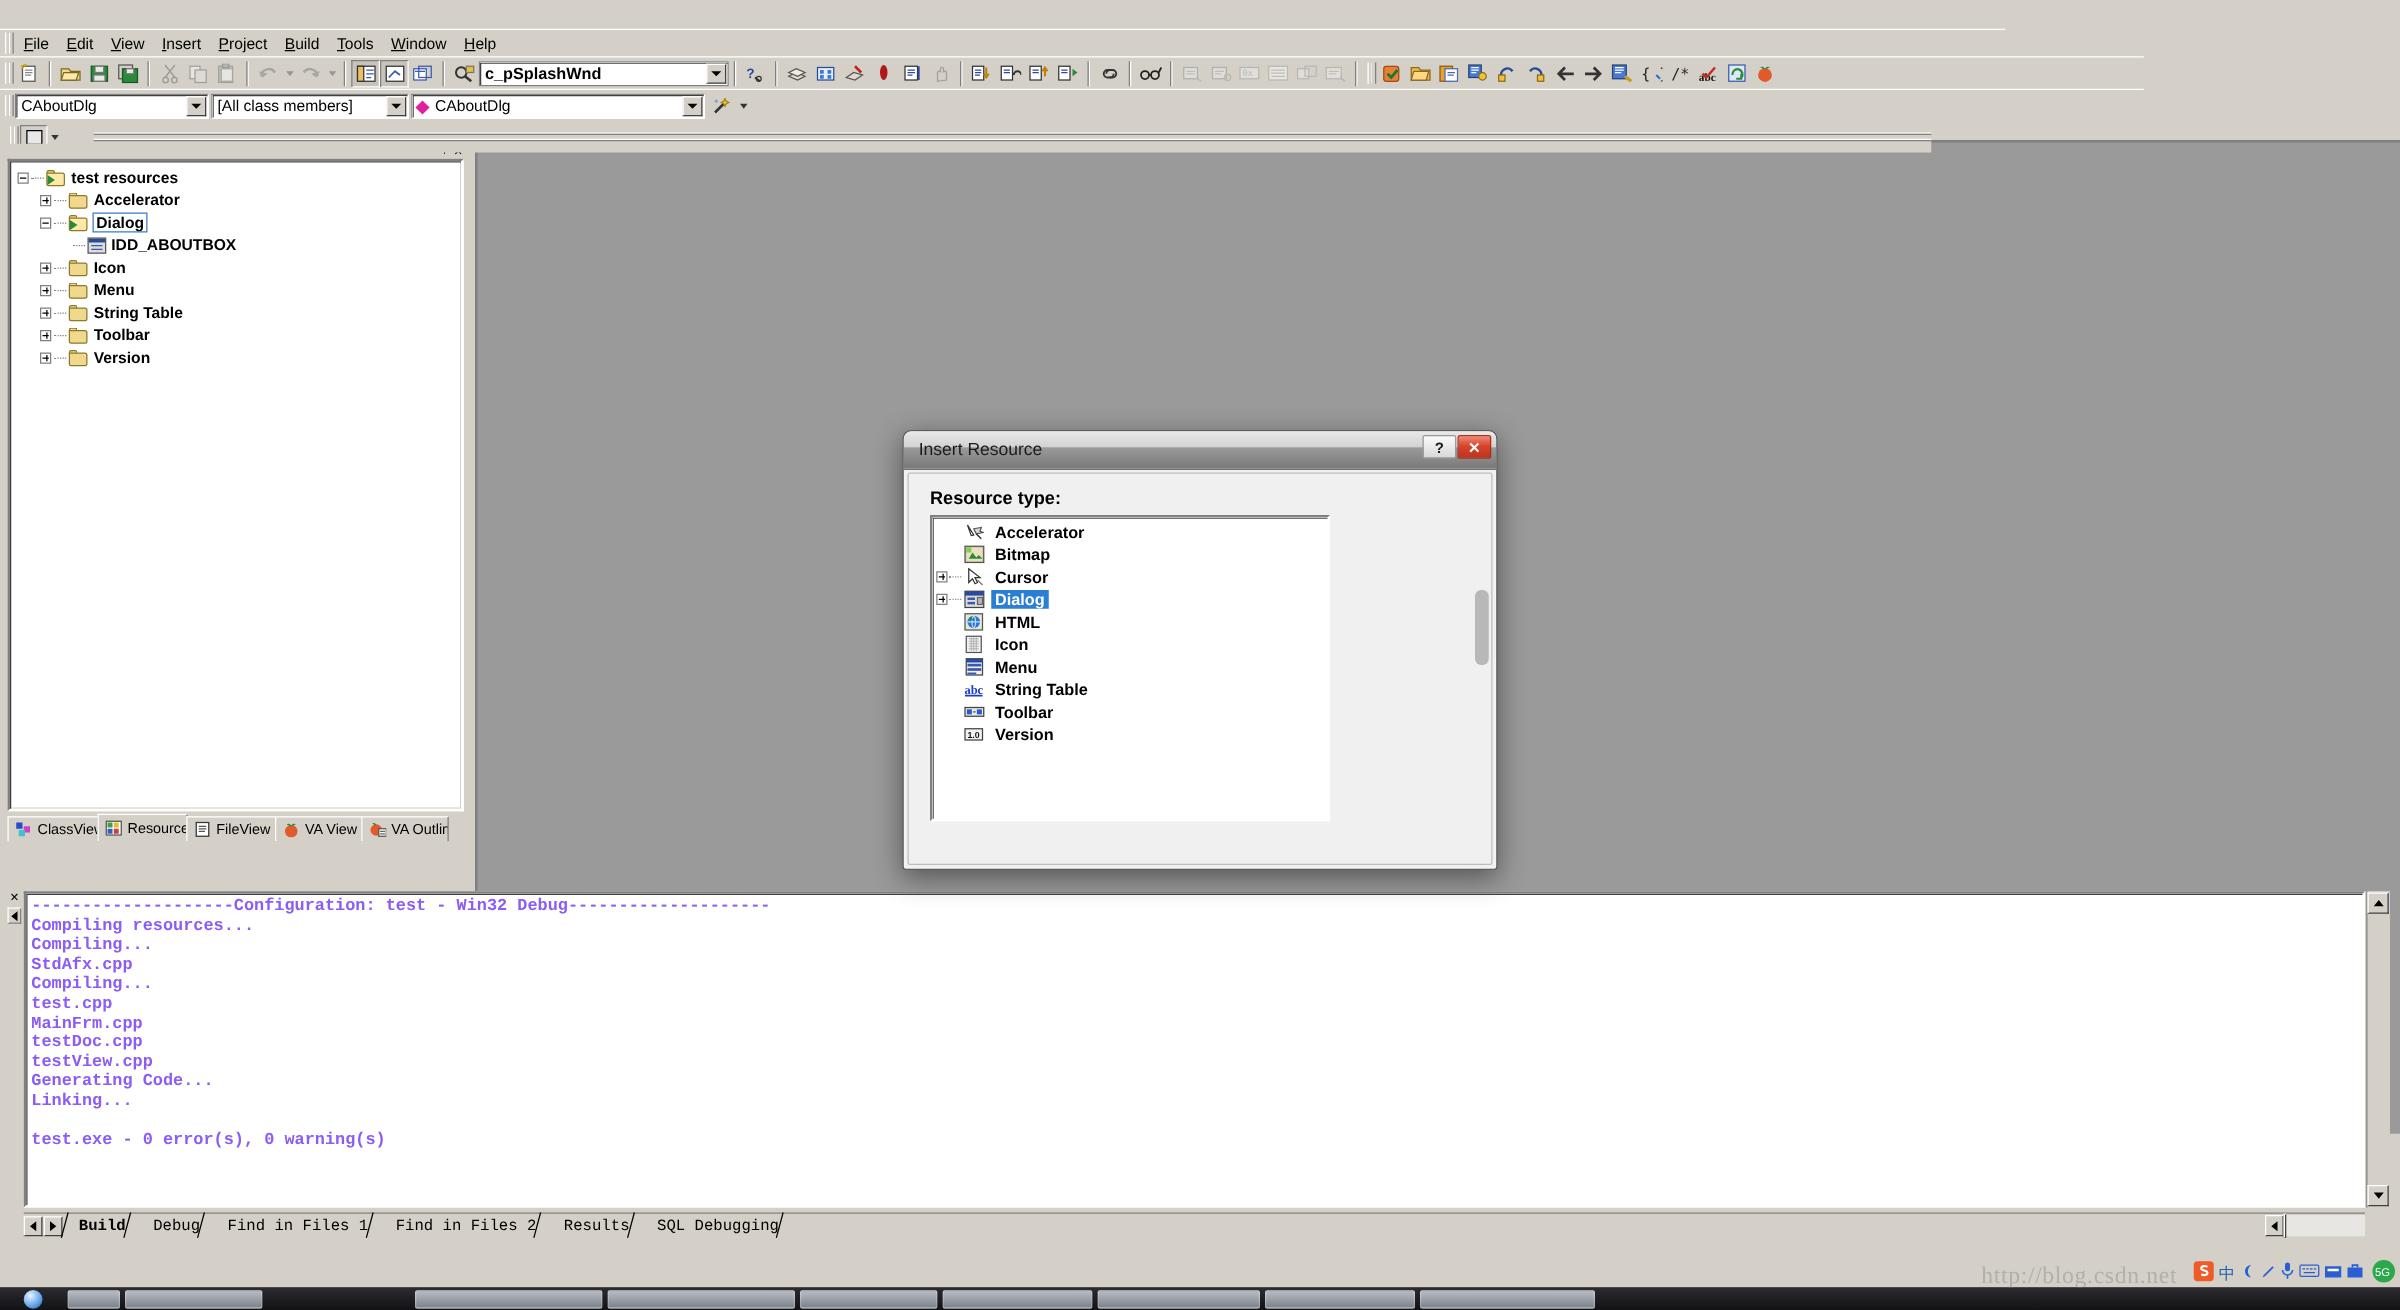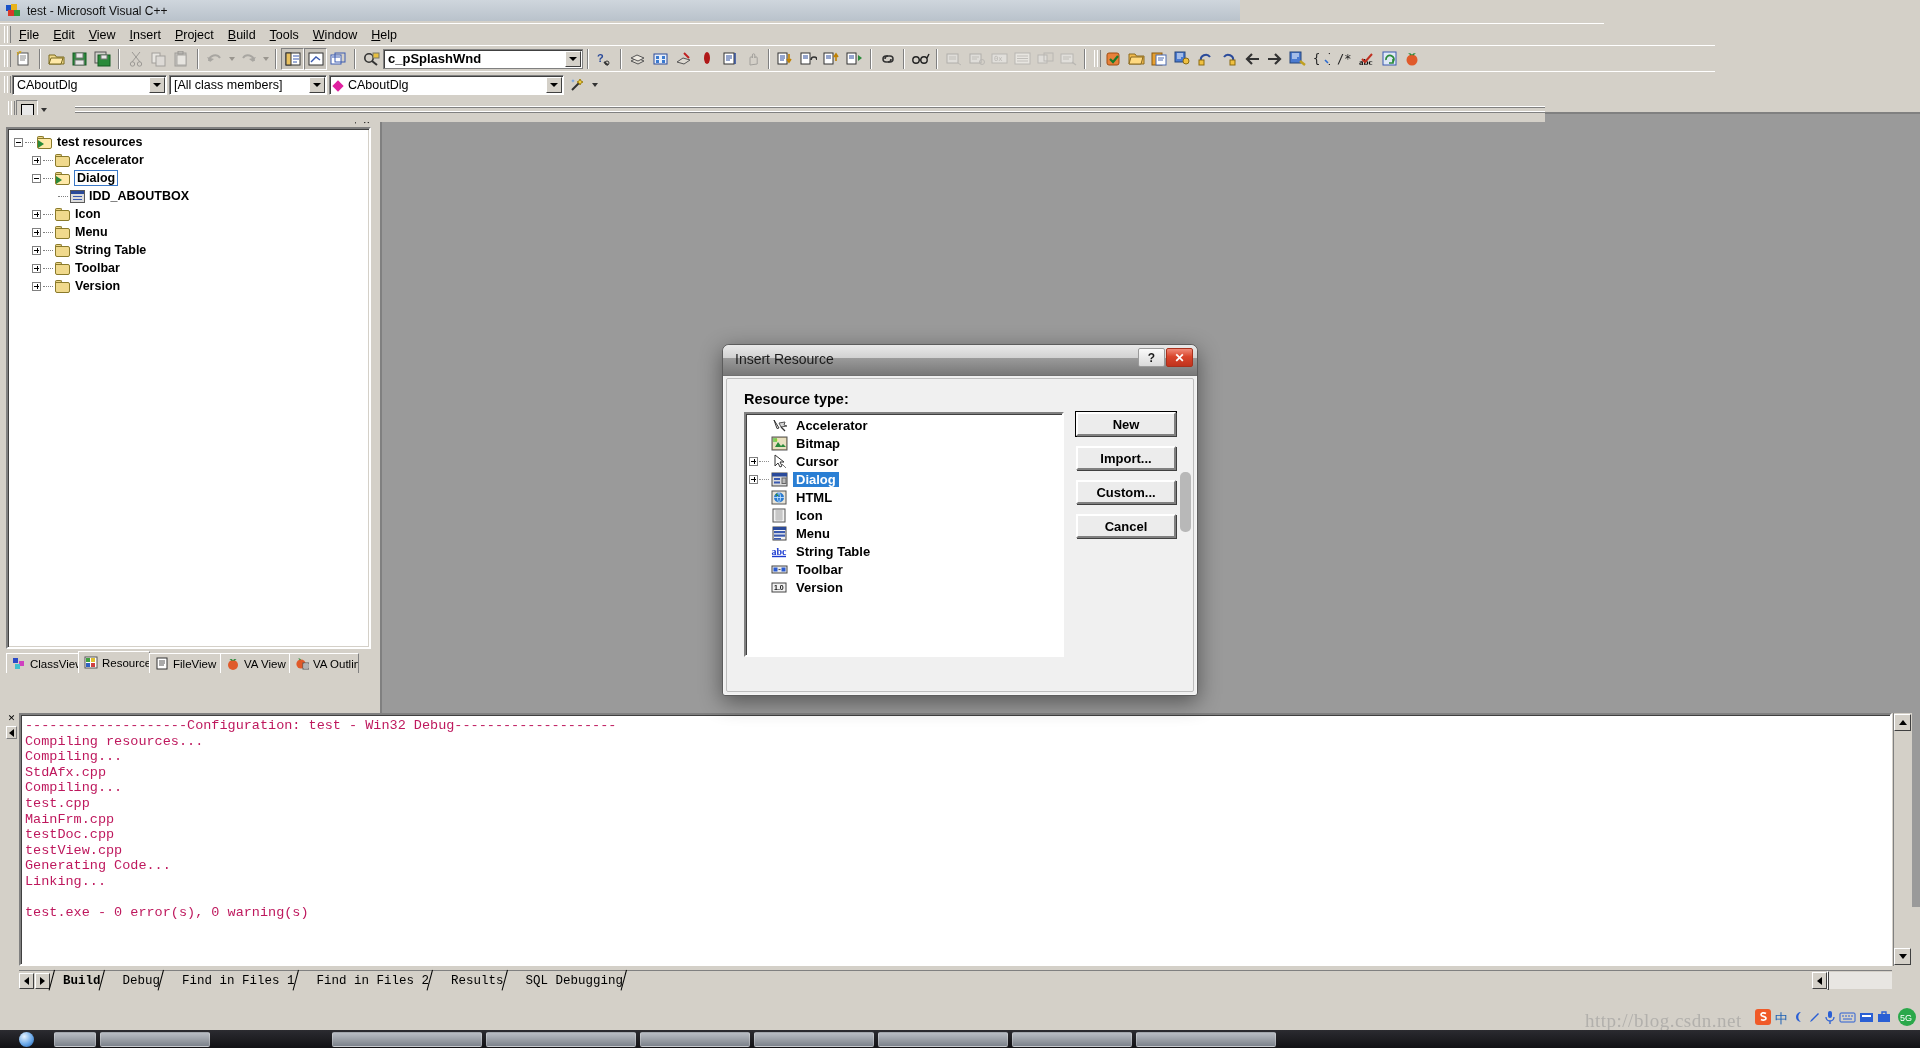--- a/index.html
+++ b/index.html
@@ -250,23 +250,23 @@
     display:flex; align-items:center; justify-content:center;
   }
   .out-grip::after{ content:""; border-top:4px solid transparent; border-bottom:4px solid transparent; border-right:5px solid #000; }
   .out-text {
     position:absolute; left:13px; top:0; right:20px; bottom:32px;
     background:#fff;
     border:2px solid; border-color:#808080 #fff #fff #808080;
     box-shadow: inset 1px 1px 0 #404040;
     overflow:hidden;
     font-family:"Liberation Mono", monospace;
-    font-size:13.5px; line-height:15.6px; color:#be185d;
+    font-size:13.5px; line-height:15.6px; color:#8b5cf6;
     padding:3px 0 0 4px; white-space:pre;
-    font-weight:normal;
+    font-weight:bold;
   }
   .out-sb {
     position:absolute; right:0; top:0; width:19px; bottom:32px;
     background:#d4d0c8; border-left:1px solid #808080;
   }
   .sbbtn {
     width:17px; height:17px; background:#d4d0c8;
     border:1px solid #fff; border-right-color:#404040; border-bottom-color:#404040;
     display:flex; align-items:center; justify-content:center;
   }
@@ -461,29 +461,20 @@
     </div>
     <div class="winbtns">
       <div class="winbtn">–</div>
       <div class="winbtn">❐</div>
       <div class="winbtn">✕</div>
     </div>
   </div>
 
   <div class="vc-window">
 
-    <div class="vc-title">
-      <span class="vc-logo">
-          <i></i>
-          <i></i>
-          <i></i>
-          <i></i>
-        </span>
-      <span>test - Microsoft Visual C++</span>
-    </div>
 
     <div class="menubar">
       <span class="grip"></span>
       <span class="menuitem"><u>F</u>ile</span>
       <span class="menuitem"><u>E</u>dit</span>
       <span class="menuitem"><u>V</u>iew</span>
       <span class="menuitem"><u>I</u>nsert</span>
       <span class="menuitem"><u>P</u>roject</span>
       <span class="menuitem"><u>B</u>uild</span>
       <span class="menuitem"><u>T</u>ools</span>
@@ -1300,22 +1291,16 @@
           </span>
           <span class="rt-name">Version</span>
         </div>
 
       </div>
 
       <div class="dlg-scrollbar">
         <span class="dlg-sb-thumb"></span>
       </div>
 
-      <div class="dlg-side">
-        <div class="dlg-btn default">New</div>
-        <div class="dlg-btn">Import...</div>
-        <div class="dlg-btn">Custom...</div>
-        <div class="dlg-btn">Cancel</div>
-      </div>
     </div>
   </div>
 
 </div>
 
 </body></html>

